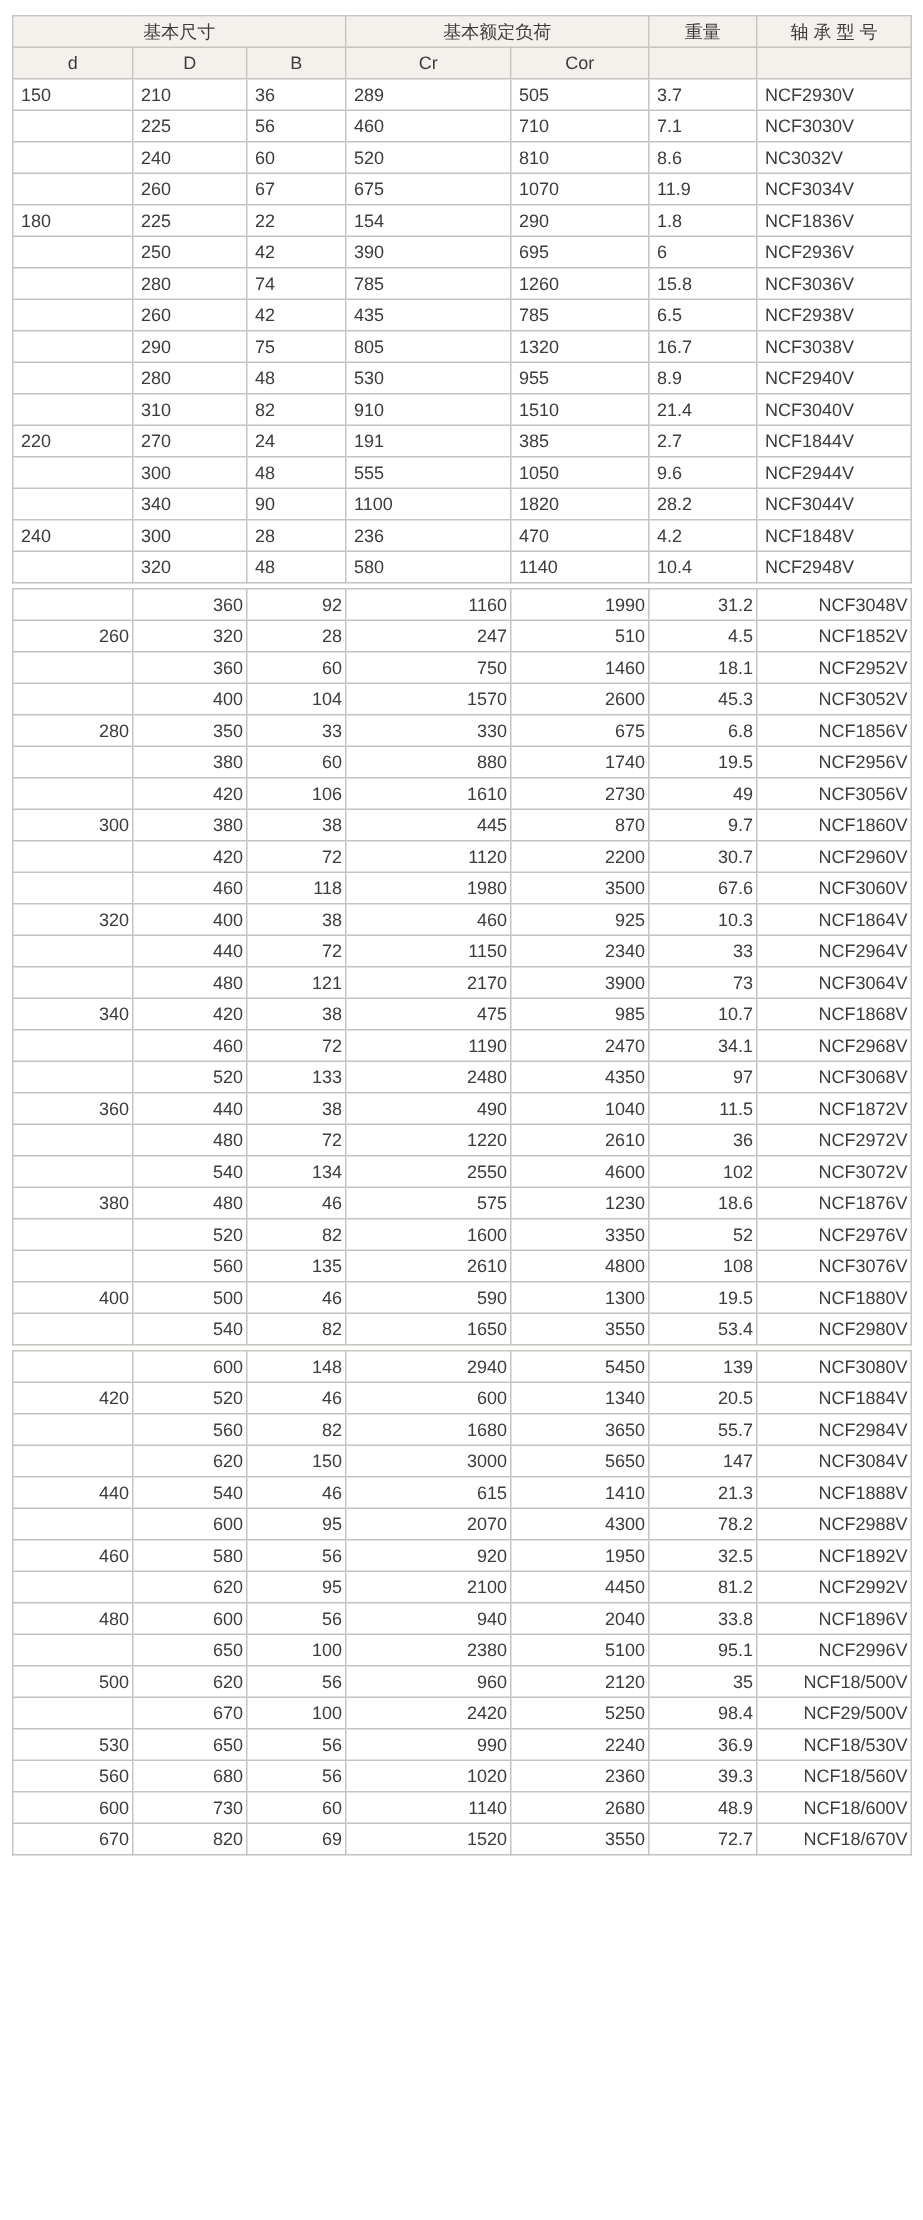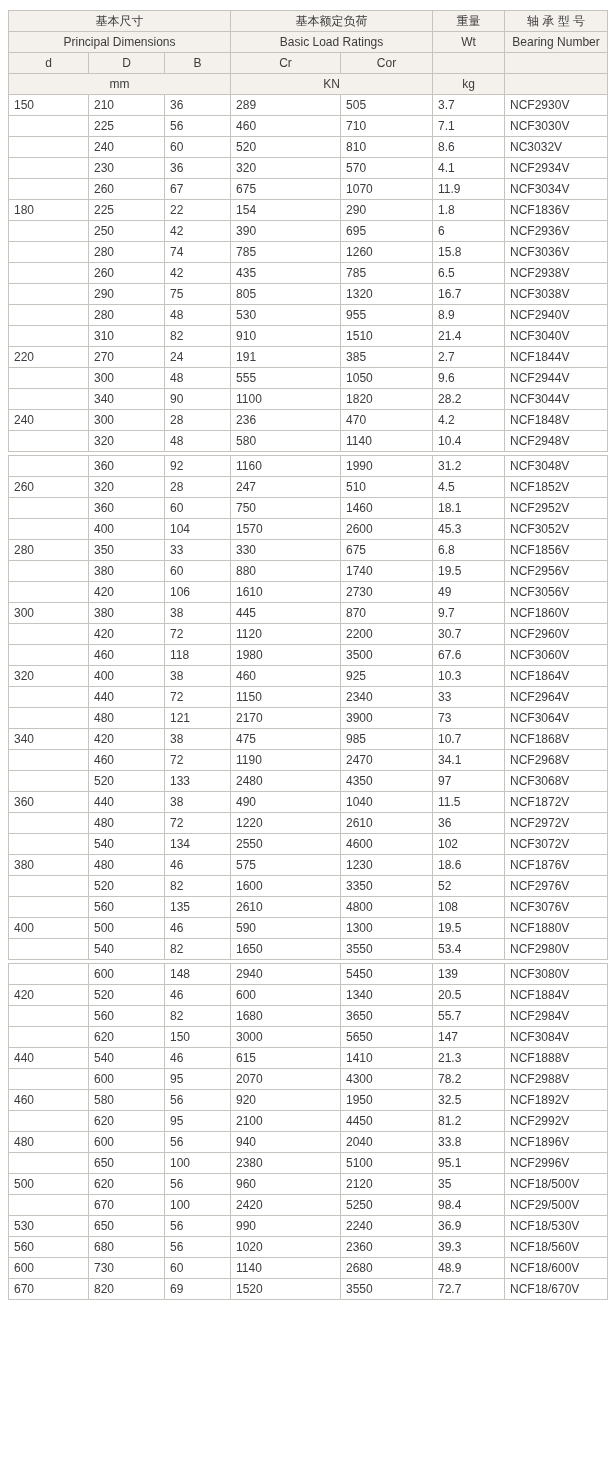--- a/index.html
+++ b/index.html
@@ -19,21 +19,21 @@
     width: 615px;
     min-height: 1480px;
     padding: 10px 8px 8px 8px;
     background: var(--page-bg);
   }
   table.spec {
     border-collapse: collapse;
     table-layout: fixed;
     width: 599px;
   }
-  table.spec.continuation { margin-top: 3px; }
+  table.spec.continuation { margin-top: 3px; text-align: right; }
   table.spec td {
     border: 1px solid var(--border);
     height: 21px;
     font-size: 12px;
     line-height: 14px;
     color: var(--text);
     background: var(--row-bg);
     padding: 0 2px 0 5px;
     overflow: hidden;
     white-space: nowrap;
@@ -61,40 +61,28 @@
         <col style="width: 103px;">
       </colgroup>
     <thead>
       <tr>
         <td colspan="3">基本尺寸</td>
         <td colspan="2">基本额定负荷</td>
         <td>重量</td>
         <td>轴 承 型 号</td>
       </tr>
       <tr>
-        <td colspan="3">Principal Dimensions</td>
-        <td colspan="2">Basic Load Ratings</td>
-        <td>Wt</td>
-        <td>Bearing Number</td>
-      </tr>
-      <tr>
         <td>d</td>
         <td>D</td>
         <td>B</td>
         <td>Cr</td>
         <td>Cor</td>
         <td></td>
         <td></td>
       </tr>
-      <tr>
-        <td colspan="3">mm</td>
-        <td colspan="2">KN</td>
-        <td>kg</td>
-        <td></td>
-      </tr>
     </thead>
     <tbody>
         <tr>
           <td>150</td>
           <td>210</td>
           <td>36</td>
           <td>289</td>
           <td>505</td>
           <td>3.7</td>
           <td>NCF2930V</td>
@@ -109,29 +97,20 @@
           <td>NCF3030V</td>
         </tr>
         <tr>
           <td></td>
           <td>240</td>
           <td>60</td>
           <td>520</td>
           <td>810</td>
           <td>8.6</td>
           <td>NC3032V</td>
-        </tr>
-        <tr>
-          <td></td>
-          <td>230</td>
-          <td>36</td>
-          <td>320</td>
-          <td>570</td>
-          <td>4.1</td>
-          <td>NCF2934V</td>
         </tr>
         <tr>
           <td></td>
           <td>260</td>
           <td>67</td>
           <td>675</td>
           <td>1070</td>
           <td>11.9</td>
           <td>NCF3034V</td>
         </tr>

